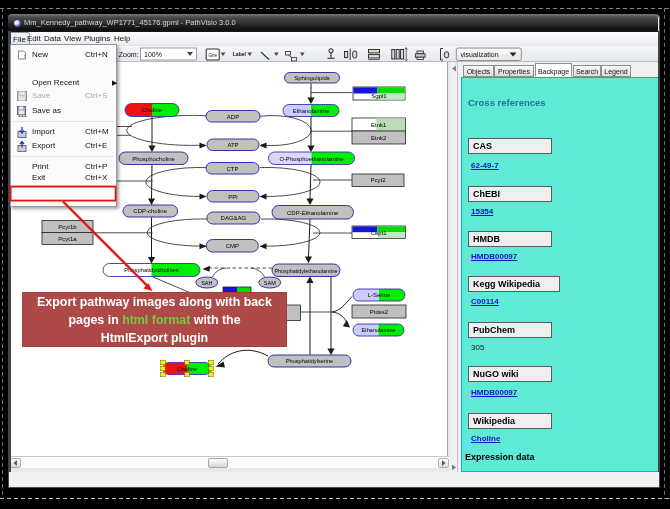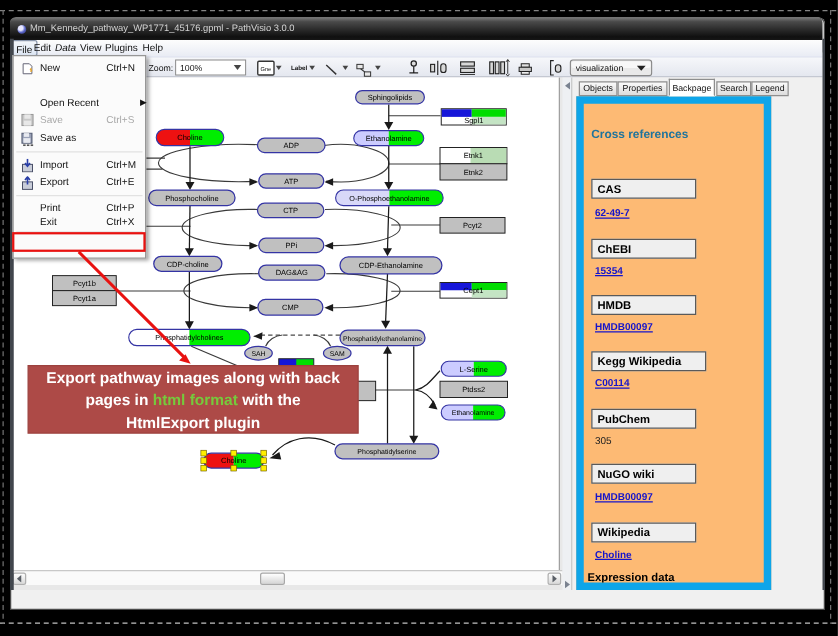--- a/index.html
+++ b/index.html
@@ -28,22 +28,22 @@
 #canvas { position:absolute; left:0px; top:0px; width:439px; height:394px; background:#fff;
   border-right:1px solid #a0a0a0; }
 #hscroll { position:absolute; left:0px; top:394px; width:441px; height:12px; background:#fafafa;
   border-top:1px solid #c8c8c8; }
 #splitter { position:absolute; left:441px; top:0px; width:8px; height:410px; background:#eef0f3;
   border-right:1px solid #c0c0c0; }
 #rpanel { position:absolute; left:449px; top:0px; width:201px; height:410px; background:#f0f0f0; }
 .tab { position:absolute; top:3px; height:12px; line-height:12px; font-size:7px; color:#111;
   background:linear-gradient(#fafafa,#dcdcdc); border:1px solid #8e8e8e; text-align:center; }
 .tabactive { top:1px; height:14px; line-height:15px; background:#fff; border-bottom:1px solid #fff; z-index:3; }
-#panelbody { position:absolute; left:3px; top:15px; width:156px; height:395px; background:#fdba74;
-  border:6px solid #0ea5e9; overflow:hidden; }
+#panelbody { position:absolute; left:3px; top:15px; width:198px; height:395px; background:#5eead4;
+  border:1px solid #0ea5e9; overflow:hidden; }
 #statusbar { position:absolute; left:0; top:458px; width:650px; height:16px; background:#f4f4f4;
   border-top:1px solid #9aa0aa; font-size:7.5px; color:#1a1a1a; line-height:15px; }
 .xref-h { position:absolute; left:6px; width:84px; height:16px; background:#efefef;
   border:1px solid #5a5a5a; font-weight:bold; font-size:9px; color:#000; line-height:15px; padding-left:4px; }
 .xref-l { position:absolute; left:9px; font-size:8px; font-weight:bold; color:#1414cc; text-decoration:underline; }
 #overlay { position:absolute; left:0; top:0; width:670px; height:509px; z-index:20; pointer-events:none; }
 #filemenu { position:absolute; left:2px; top:30px; width:107px; height:163px; background:#fbfbfb;
   border:1px solid #979797; box-shadow:2px 2px 3px rgba(0,0,0,0.35); z-index:10; font-size:8px; color:#111; }
 .mi { position:absolute; left:0; width:100%; height:14px; line-height:14px; }
 .mi .lbl { position:absolute; left:21px; }
@@ -62,21 +62,21 @@
   </svg>
 
   <div id="win">
     <div id="titlebar">
       <div id="appicon"></div>
       <div id="titletext">Mm_Kennedy_pathway_WP1771_45176.gpml - PathVisio 3.0.0</div>
     </div>
     <div id="menubar">
       <div id="filebtn">File</div>
       <div class="mitem" style="left:19px;">Edit</div>
-      <div class="mitem" style="left:36px;font-style:italic;">Data</div>
+      <div class="mitem" style="left:36px;">Data</div>
       <div class="mitem" style="left:56px;">View</div>
       <div class="mitem" style="left:76px;">Plugins</div>
       <div class="mitem" style="left:106px;">Help</div>
     </div>
     <div id="toolbar">
       <svg width="650" height="17" viewBox="8 45 650 17" font-family="Liberation Sans, sans-serif">
         <text x="118.8" y="55.5" font-size="7px" fill="#111">Zoom:</text>
         <rect x="140.5" y="47" width="56" height="12" fill="#fff" stroke="#8a8a8a" stroke-width="0.8"></rect>
         <text x="144" y="55.5" font-size="7px" fill="#111">100%</text>
         <polygon points="187,51 193,51 190,55" fill="#444"></polygon>

